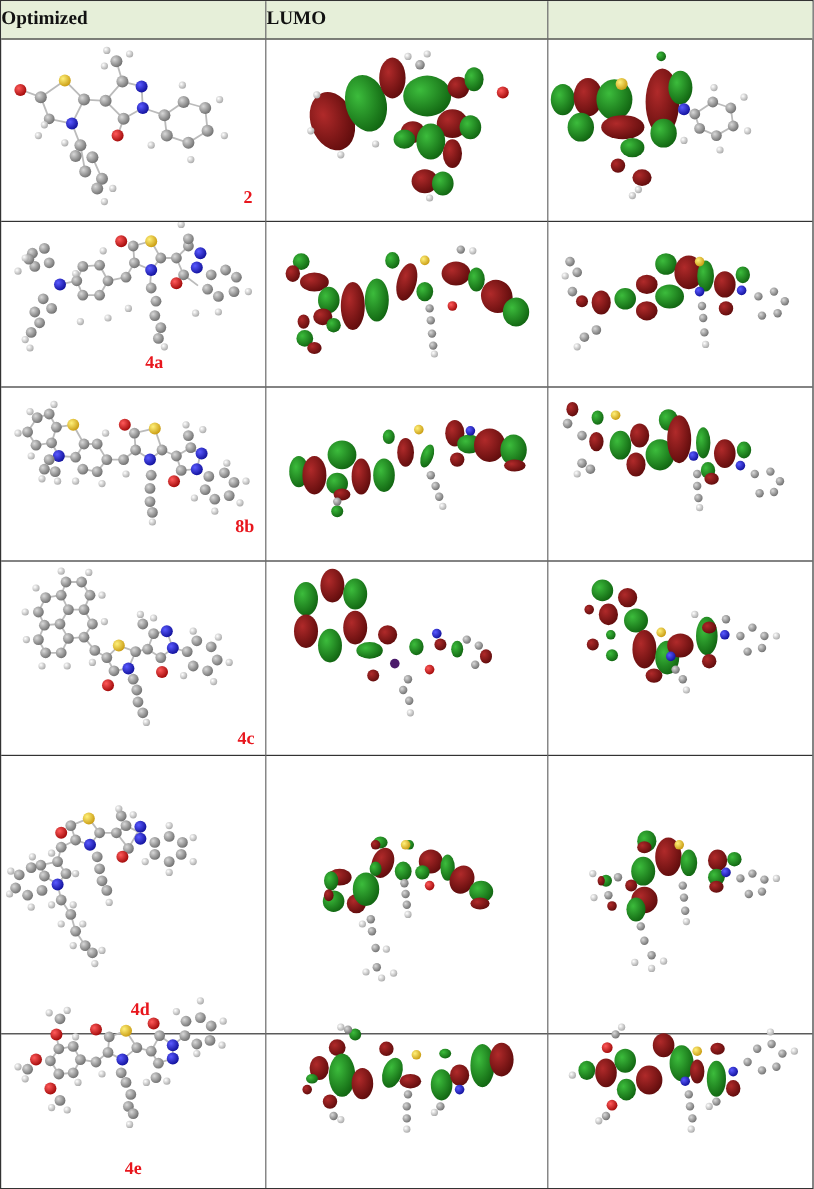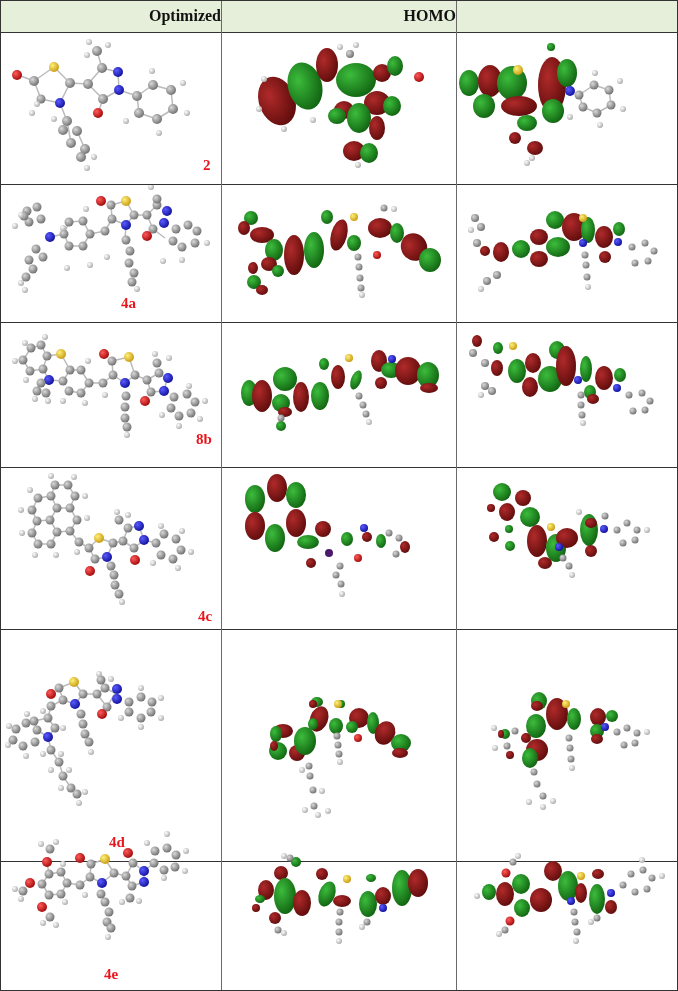--- a/index.html
+++ b/index.html
@@ -1,19 +1,19 @@
 <!DOCTYPE html>
 <html><head>
 <meta charset="utf-8">
 <style>
   html,body{margin:0;padding:0;background:#fff;}
   body{width:678px;height:991px;overflow:hidden;font-family:"Liberation Serif",serif;}
   .tbl{position:absolute;left:0;top:0;width:676px;height:989px;border:1px solid #333;box-sizing:content-box;}
   .hdr{position:absolute;left:0;top:0;width:676px;height:31px;background:#e6efd9;border-bottom:1px solid #333;}
-  .hcell{position:absolute;top:0;height:31px;line-height:29px;text-align:right;font-weight:bold;font-size:16px;color:#111;}
+  .hcell{position:absolute;top:0;height:31px;line-height:29px;text-align:left;font-weight:bold;font-size:16px;color:#111;}
   .vline{position:absolute;top:0;width:1px;height:989px;background:#6a6a6a;}
   .row{position:absolute;left:0;width:676px;border-bottom:1px solid #333;}
   .cell{position:absolute;top:0;bottom:0;}
   .lbl{position:absolute;font-weight:bold;font-size:15px;color:#e8161d;}
   svg{position:absolute;left:0;top:0;}
 </style>
 </head>
 <body>
 
 <svg width="0" height="0" style="position:absolute">
@@ -45,21 +45,21 @@
     <radialGradient id="gG" cx="35%" cy="35%" r="75%">
         <stop offset="0" stop-color="#3cbc3c"></stop>
         <stop offset="1" stop-color="#0e5e0e"></stop>
       </radialGradient>
   </defs>
 </svg>
 
 <div class="tbl">
   <div class="hdr">
     <div class="hcell" style="left:0;width:220px">Optimized</div>
-    <div class="hcell" style="left:221px;width:234px">HOMO</div>
+    <div class="hcell" style="left:221px;width:234px">LUMO</div>
   </div>
 
   <div class="row" style="top:32px;height:151px">
     <div class="cell" style="left:0;width:220px">
       <svg width="220" height="151">
         <g stroke="#bbb" stroke-width="1.5">
           <line x1="17" y1="42" x2="33" y2="48"></line>
             <line x1="33" y1="48" x2="53" y2="34"></line>
             <line x1="53" y1="34" x2="69" y2="50"></line>
           <line x1="33" y1="48" x2="40" y2="66"></line>

